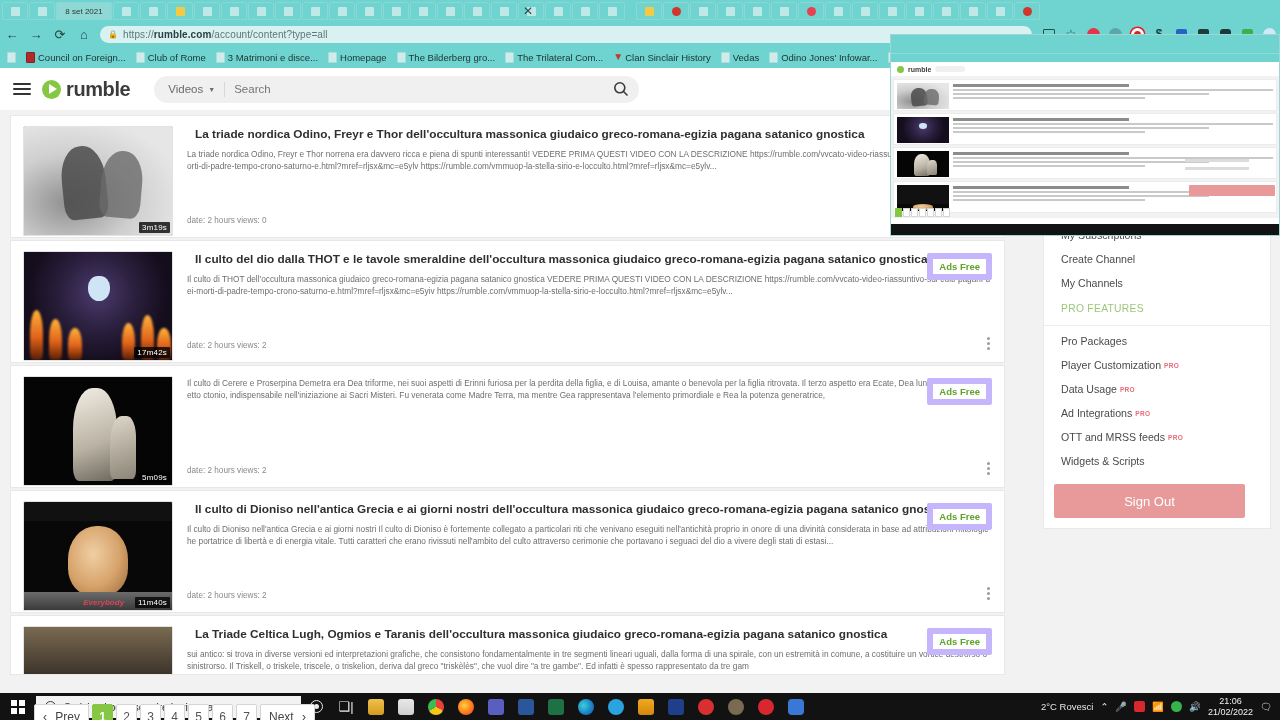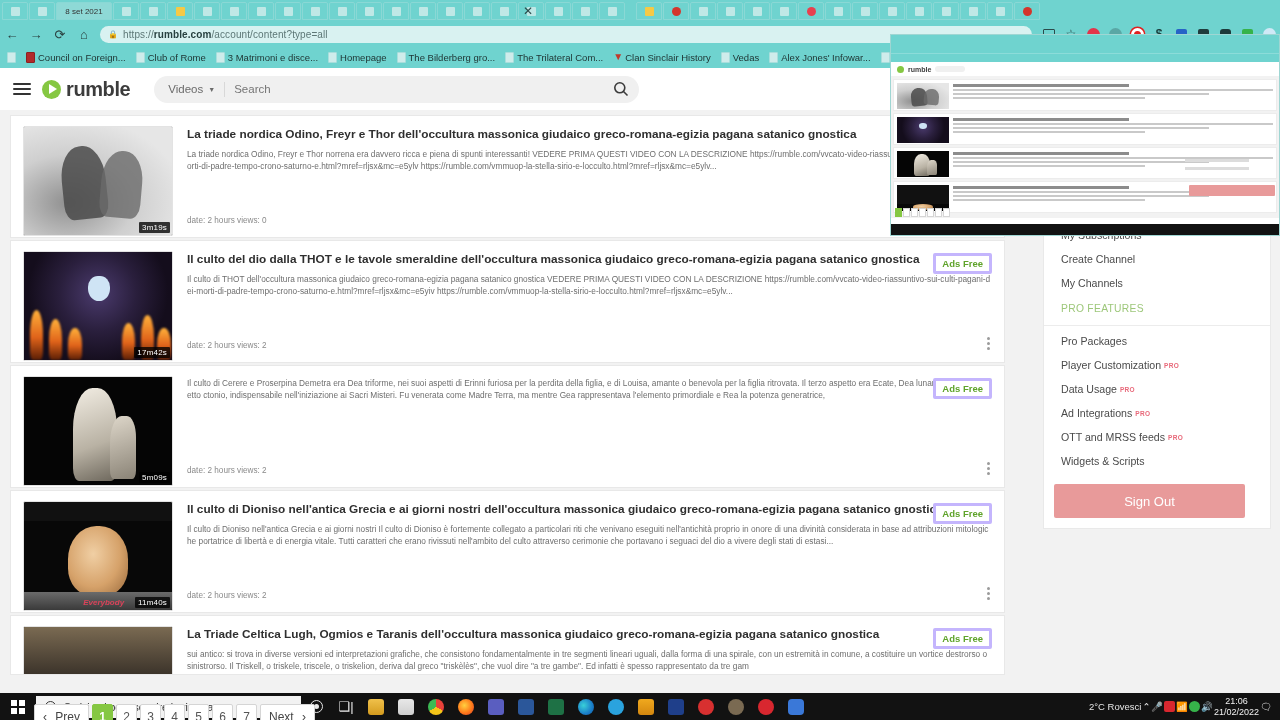--- a/index.html
+++ b/index.html
@@ -78,25 +78,25 @@
   .videolist { position:absolute; left:10px; top:5px; width:995px; }
   .vrow { position:relative; background:#fff; border:1px solid #e8e8e8; margin-bottom:2px;
           height:123px; padding:10px 12px 0 12px; }
   .vrow .inner { display:flex; gap:14px; }
   .thumb { width:150px; height:110px; background:#111; border:1px solid #e3e3e3; border-radius:2px;
            position:relative; overflow:hidden; flex:0 0 auto; }
   .dur { position:absolute; right:2px; bottom:2px; background:rgba(0,0,0,0.78); color:#fff;
          font-size:8px; padding:1px 3px; border-radius:1px; letter-spacing:0.2px; }
   .vtext { flex:1; min-width:0; padding-top:1px; }
   .vtitle { font-size:11.8px; font-weight:700; color:#2f2f2f; line-height:1.25; margin-bottom:6px;
-            white-space:nowrap; overflow:hidden; text-overflow:ellipsis; }
+            white-space:nowrap; overflow:hidden; text-overflow:ellipsis;margin-left:8px; }
   .vdesc { font-size:8.3px; color:#6e6e6e; line-height:1.5; max-height:25px; overflow:hidden;
            word-break:break-all; }
   .vmeta { position:absolute; left:176px; bottom:12px; font-size:8.2px; color:#8a8a8a; }
-  .adsfree { position:absolute; right:12px; top:12px; border:3px solid #c4b5fd; color:#5fa32a;
+  .adsfree { position:absolute; right:12px; top:12px; border:6px solid #c4b5fd; color:#5fa32a;
              font-size:9.5px; font-weight:700; padding:2px 6px; border-radius:2px; background:#fff; }
   .kebab { position:absolute; right:14px; bottom:10px; color:#9b9b9b; font-size:13px;
            line-height:9px; letter-spacing:0; }
   .kebab i { display:block; width:3px; height:3px; border-radius:50%; background:#9b9b9b;
              margin:0 0 2px 0; }
 
   
   .art1 { position:absolute; inset:0;
     background:
       radial-gradient(ellipse at 30% 70%, #8f8f8f 0%, #cfcfcf 45%, #e6e6e6 80%),
@@ -189,21 +189,21 @@
   .tb-search { width:265px; height:22px; background:#f2f2f2; display:flex; align-items:center;
                gap:8px; padding-left:9px; }
   .tb-search .q { width:11px; height:11px; border:1.6px solid #3a3a3a; border-radius:50%;
                   position:relative; flex:0 0 auto; }
   .tb-search .q:after { content:""; position:absolute; right:-3px; bottom:-3px; width:5px;
                         height:1.6px; background:#3a3a3a; transform:rotate(45deg); }
   .tb-search span { font-size:10.5px; color:#2d2d2d; }
   .tb-ico { width:30px; height:27px; display:flex; align-items:center; justify-content:center;
             flex:0 0 auto; }
   .tb-ico .g { width:16px; height:16px; border-radius:3px; display:block; }
-  .tray { margin-left:auto; display:flex; align-items:center; gap:1px; padding-right:8px;
+  .tray { margin-left:auto; display:flex; align-items:center; gap:7px; padding-right:8px;
           color:#e6e6e6; font-size:9.5px; }
   .clock { text-align:center; line-height:1.15; font-size:9px; color:#f0f0f0; }
 </style>
 </head>
 <body>
 
 <div id="screen">
 
   <div class="browser-chrome">
 
@@ -397,21 +397,21 @@
       <div class="bm">
           <span class="bmico v">▼</span>
           <span class="lbl">Clan Sinclair History</span>
         </div>
       <div class="bm">
           <span class="bmico"></span>
           <span class="lbl">Vedas</span>
         </div>
       <div class="bm">
           <span class="bmico"></span>
-          <span class="lbl">Alex Jones' Infowar...</span>
+          <span class="lbl">Odino Jones' Infowar...</span>
         </div>
       <div class="bm">
           <span class="bmico"></span>
           <span class="lbl">The Orsini Family</span>
         </div>
     </div>
   </div>
 
   <div class="page">
 

